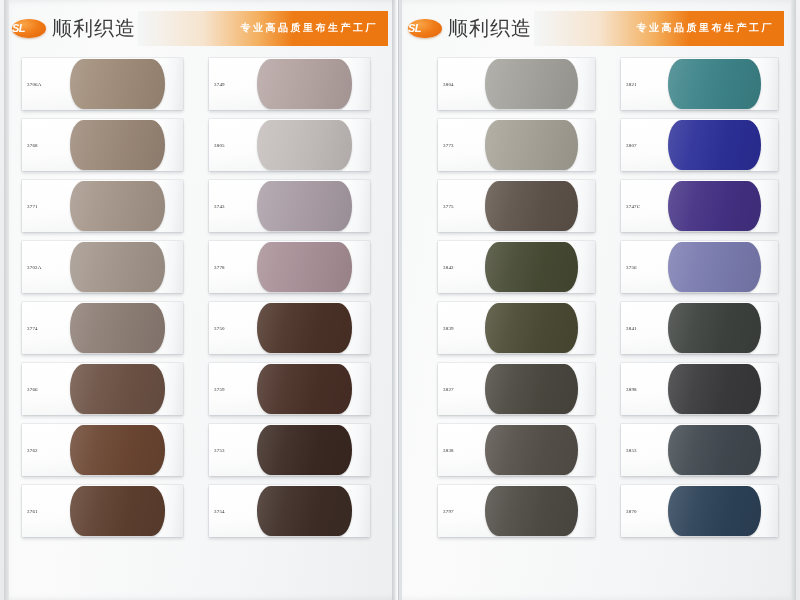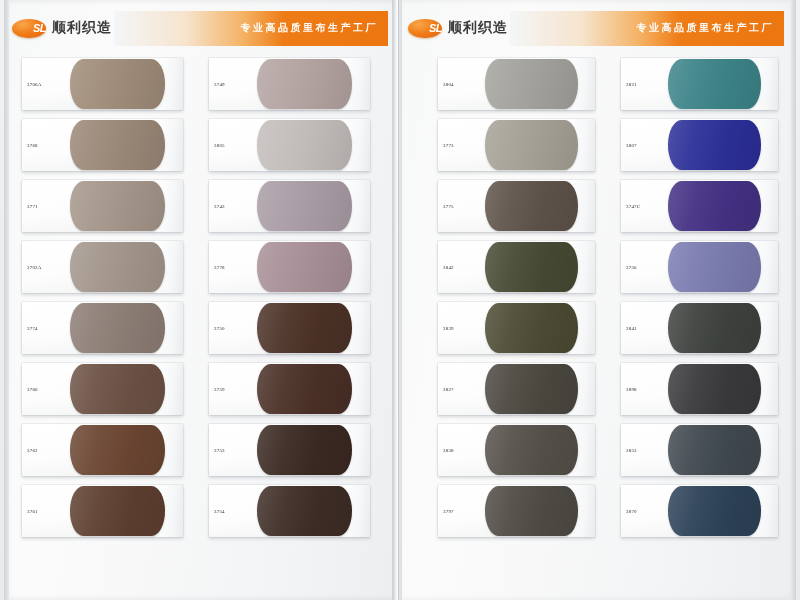--- a/index.html
+++ b/index.html
@@ -80,36 +80,36 @@
     flex: 0 0 auto;
     z-index: 2;
   }
   .logo-oval {
     width: 34px;
     height: 19px;
     border-radius: 50%;
     background: radial-gradient(ellipse at 32% 28%, #f9a64a 0%, #f07c18 48%, #e2620a 100%);
     display: flex;
     align-items: center;
-    justify-content: flex-end;
+    justify-content: flex-start;
     box-shadow: 0 1px 2px rgba(150,80,10,.35);
     flex: 0 0 auto;
   }
   .logo-oval span {
     color: #ffffff;
     font-size: 11px;
     font-weight: bold;
     font-style: italic;
     letter-spacing: -0.5px;
     font-family: "Liberation Sans", sans-serif;
     line-height: 1;
   }
   .brand-cn {
-    font-size: 14px;
-    font-weight: bold;
+    font-size: 20px;
+    font-weight: normal;
     color: #3b3b3d;
     letter-spacing: 1px;
     white-space: nowrap;
     font-family: "DejaVu Sans", sans-serif;
   }
 
   .header-bar {
     position: relative;
     flex: 1 1 auto;
     height: 35px;

